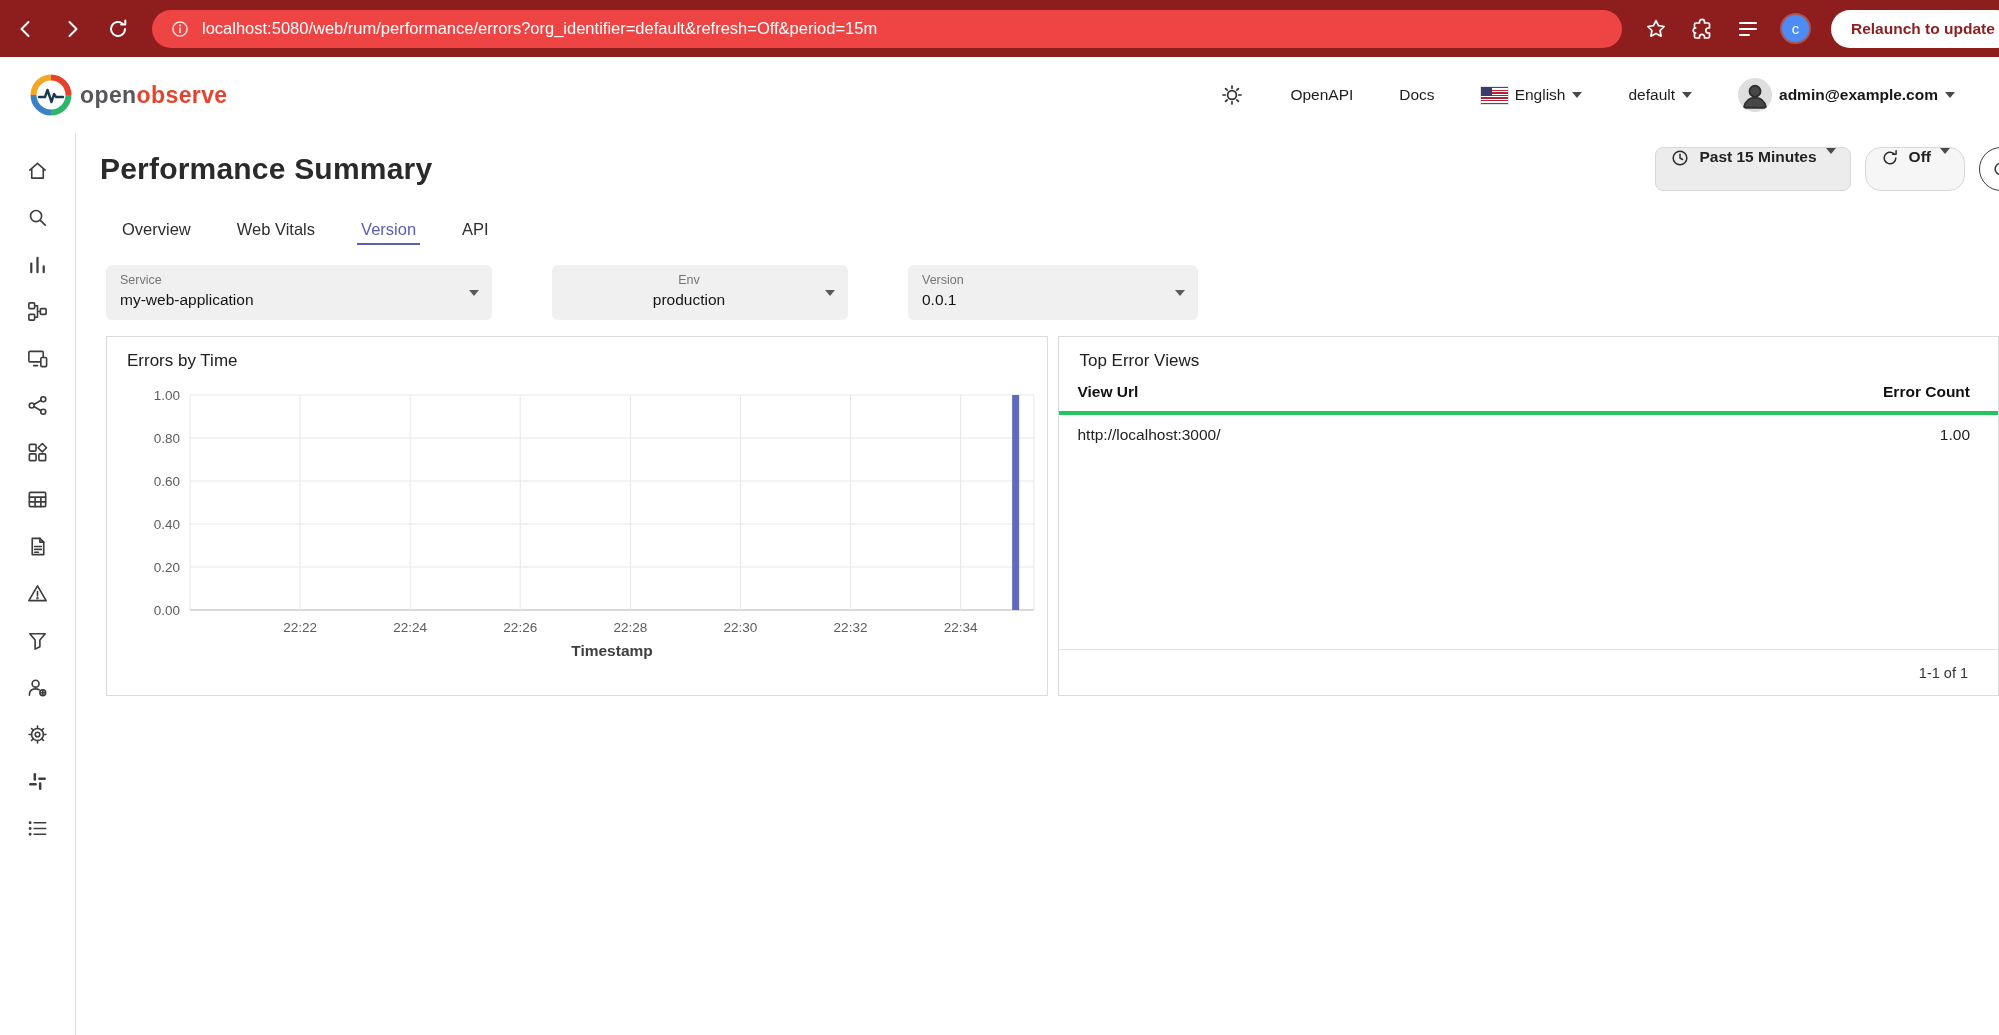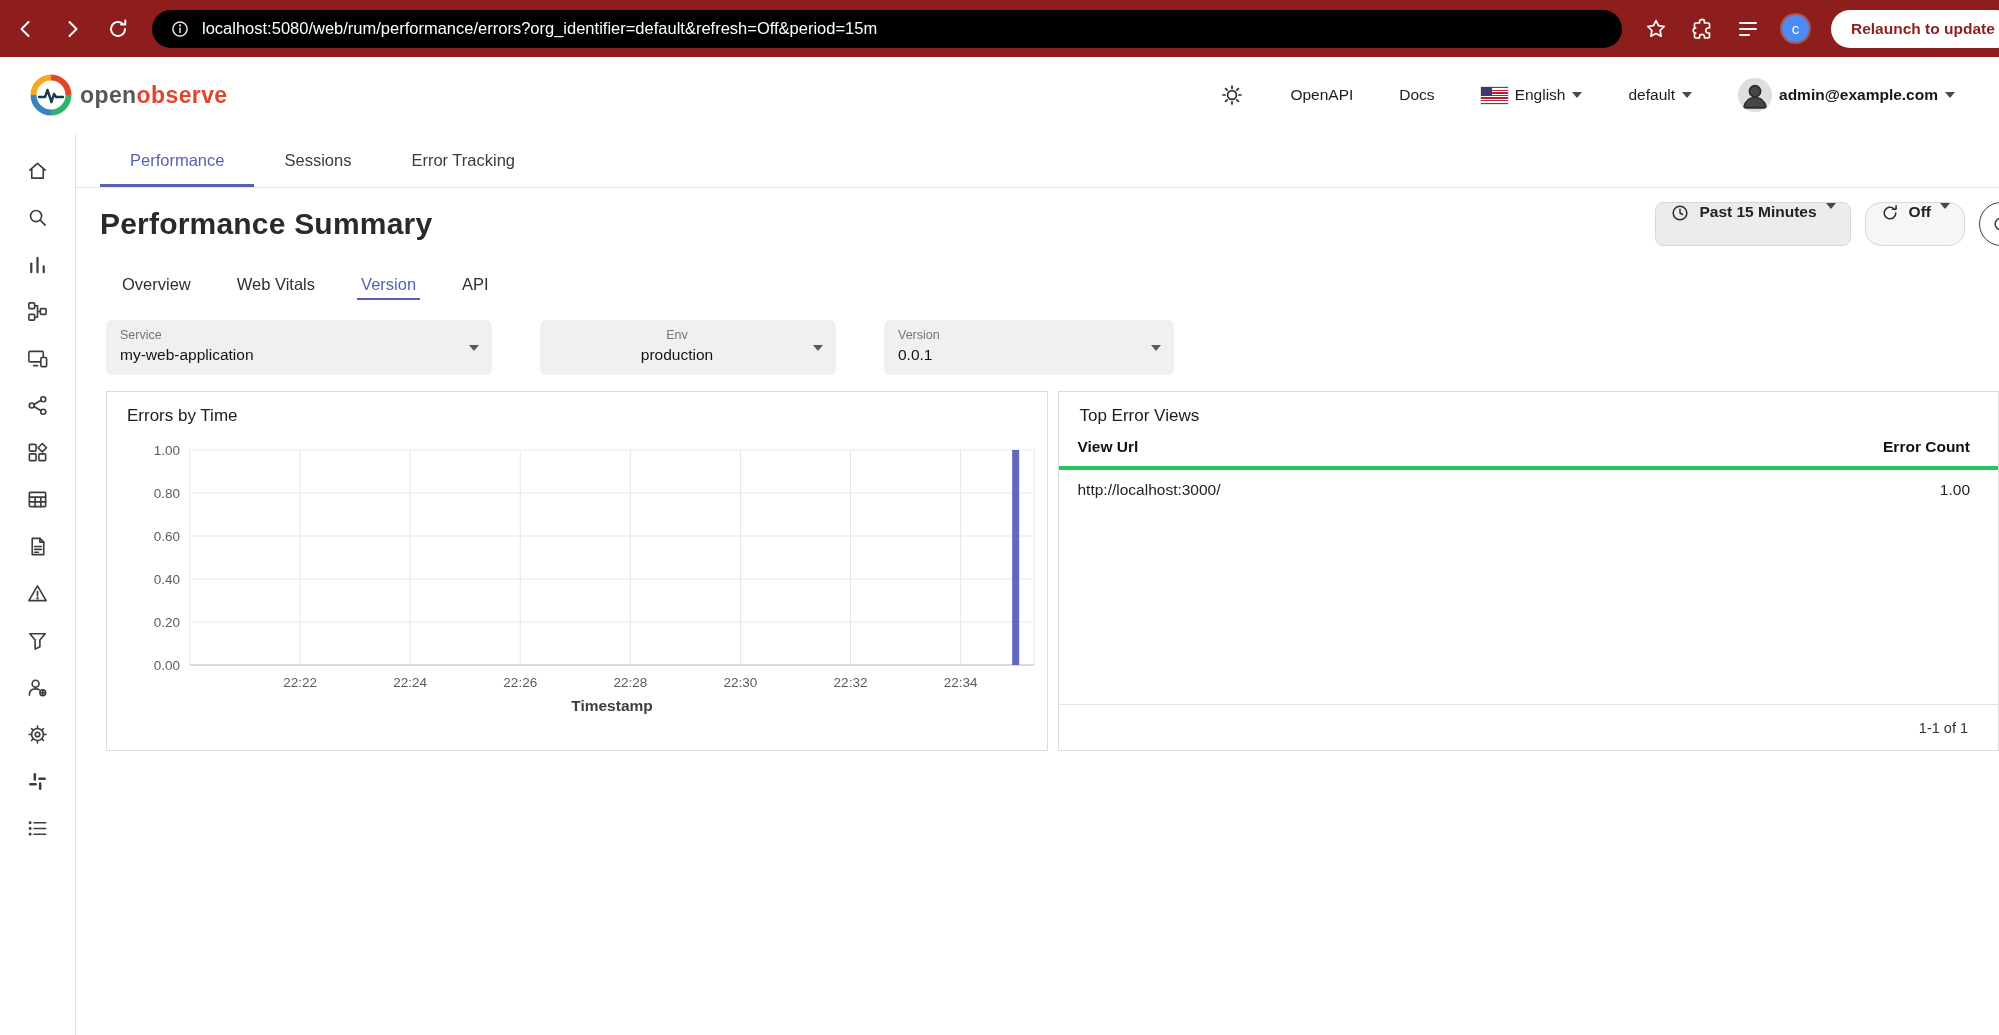--- a/index.html
+++ b/index.html
@@ -7,21 +7,21 @@
     font-family:"Liberation Sans", sans-serif; }
 
   
   .chrome { height:57px; background:#8e1d1d; display:flex; align-items:center;
     gap:22px; padding:0 14px; overflow:hidden; }
   .chrome > * { flex:0 0 auto; }
   .chrome-icon { width:24px; height:24px; display:flex; align-items:center;
     justify-content:center; color:#fff; cursor:pointer; }
   .chrome-icon svg { stroke:#ffffff; fill:none; stroke-width:2;
     stroke-linecap:round; stroke-linejoin:round; }
-  .omnibox { width:1470px; height:38px; background:#000000; border-radius:19px;
+  .omnibox { width:1470px; height:38px; background:#ef4444; border-radius:19px;
     display:flex; align-items:center; gap:12px; padding:17px 18px; cursor:text; }
   .omnibox svg { stroke:#f3dede; stroke-width:1.8; fill:none; stroke-linecap:round; }
   .url { color:#ffffff; font-size:16.5px; white-space:nowrap; overflow:hidden; }
   .profile-badge { width:27px; height:27px; border-radius:50%; background:#4e8cf5;
     color:#fff; font-size:15px; display:flex; align-items:center;
     justify-content:center; cursor:pointer; box-shadow:0 0 0 2px rgba(255,255,255,.25); }
   .relaunch-btn { background:#ffffff; color:#8e1d1d; font-weight:bold;
     font-size:15.5px; padding:10px 20px; border-radius:19px; white-space:nowrap;
     cursor:pointer; }
 
@@ -84,21 +84,21 @@
 
   .sub-tabs { display:flex; gap:46px; padding-left:46px; height:40px;
     margin-top:4px; }
   .sub-tab { display:flex; align-items:center; font-size:16.5px; color:#2e2e2e;
     position:relative; cursor:pointer; }
   .sub-tab.active { color:#5960b2; }
   .sub-tab.active::after { content:""; position:absolute; left:-4px; right:-4px;
     bottom:4px; height:2px; background:#5960b2; }
 
   
-  .filters { display:flex; gap:48px; padding-left:30px; margin-top:16px; }
+  .filters { display:flex; gap:60px; padding-left:30px; margin-top:16px; }
   .filter-box { position:relative; background:#f0f0f0; border-radius:6px;
     height:55px; padding:8px 36px 0 14px; cursor:pointer; }
   .filter-box.w1 { width:386px; } .filter-box.w2 { width:296px;text-align:center; }
   .filter-box.w3 { width:290px; }
   .filter-label { font-size:12.5px; color:#757575; }
   .filter-value { font-size:15.5px; color:#141414; margin-top:4px; }
   .filter-box .caret { position:absolute; right:13px; top:25px;
     border-top-color:#5a5a5a; }
 
   
@@ -315,25 +315,20 @@
         <svg width="23" height="23" viewBox="0 0 24 24">
           <path d="M8.5 6 H20.5 M8.5 12 H20.5 M8.5 18 H20.5"></path>
           <circle cx="4.3" cy="6" r="0.7"></circle>
           <circle cx="4.3" cy="12" r="0.7"></circle>
           <circle cx="4.3" cy="18" r="0.7"></circle>
         </svg>
       </div>
   </div>
 
   <div class="content">
-    <div class="top-tabs">
-      <div class="top-tab active">Performance</div>
-      <div class="top-tab">Sessions</div>
-      <div class="top-tab">Error Tracking</div>
-    </div>
 
     <div class="title-row">
       <div class="page-title">Performance Summary</div>
       <div class="range-controls">
         <div class="ctl-btn">
           <svg width="20" height="20" viewBox="0 0 24 24">
               <circle cx="12" cy="12" r="8.2"></circle>
               <path d="M12 7.5 V12 L15 13.8"></path>
             </svg>
           <span>Past 15 Minutes</span>

